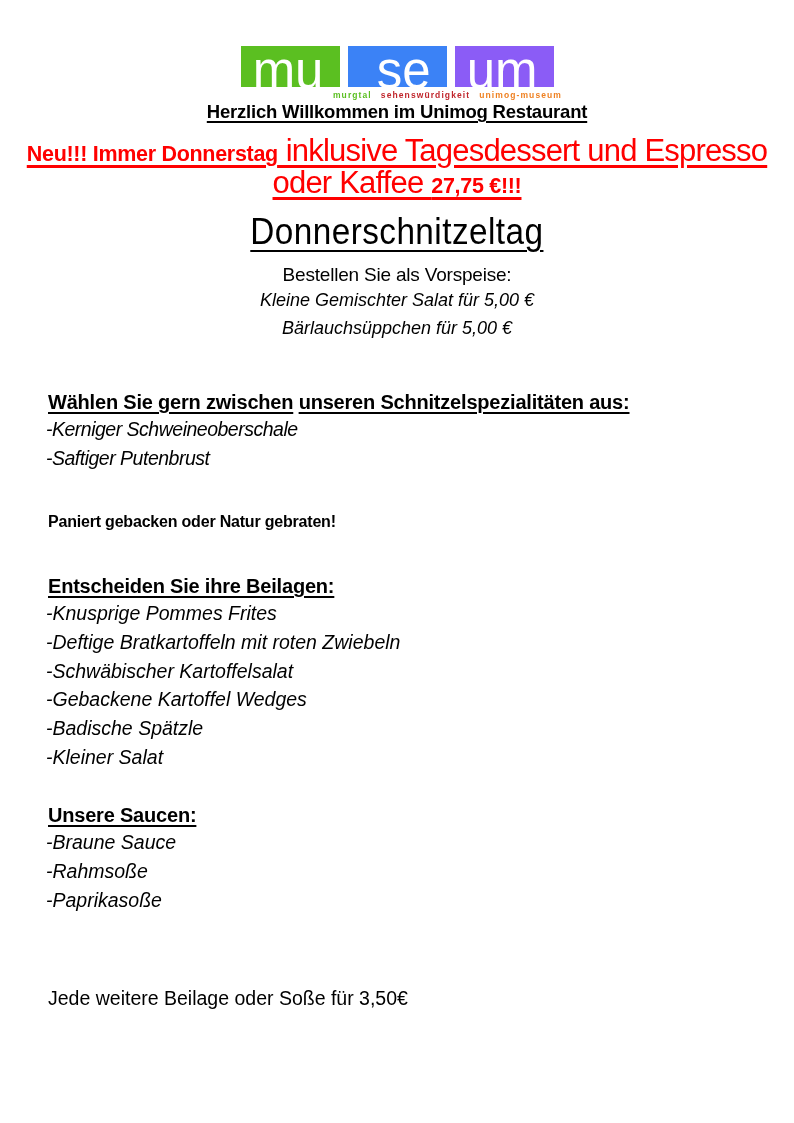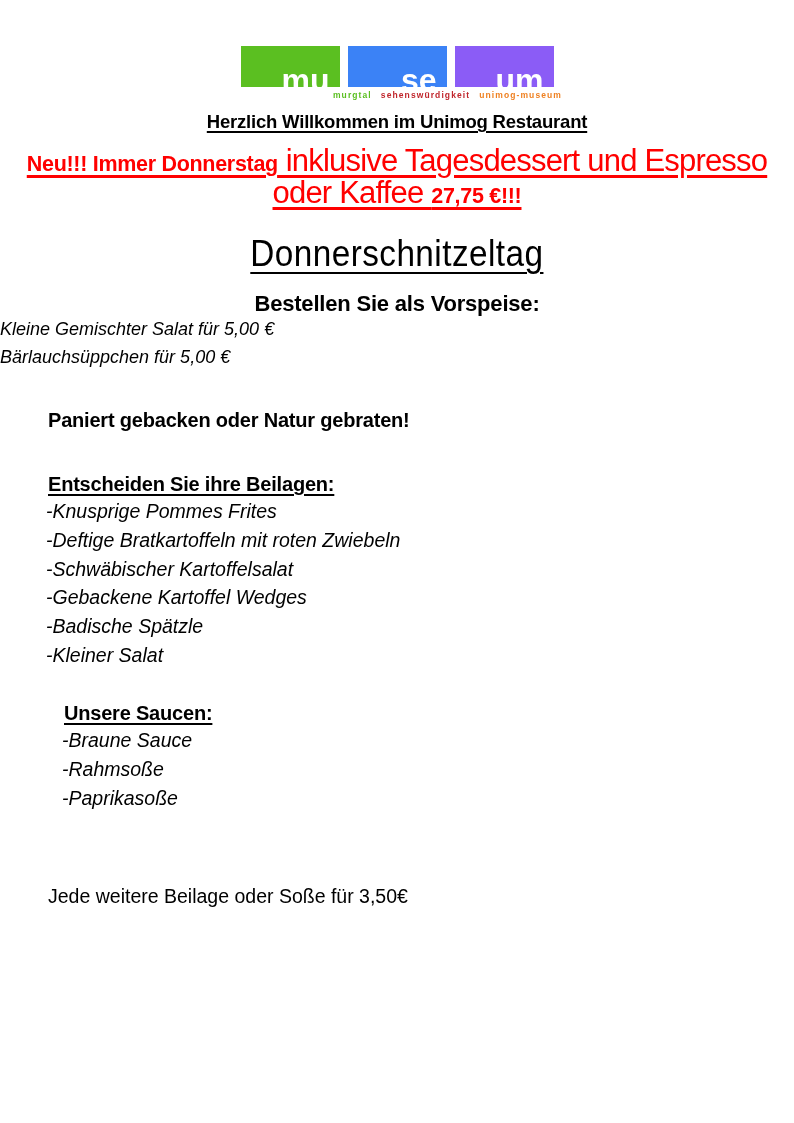--- a/index.html
+++ b/index.html
@@ -5,73 +5,73 @@
   html,body{margin:0;padding:0;background:#e8e8e8;}
   .page{
     width:794px;height:1123px;background:#ffffff;margin:0 auto;
     position:relative;overflow:hidden;color:#000;
     font-family:"Liberation Sans",sans-serif;
   }
   
   .logo-row{display:flex;justify-content:center;gap:8px;padding-top:46px;}
   .logo-block{width:99px;height:41px;position:relative;}
   .logo-block .letters{
-    position:absolute;right:10px;bottom:-9px;line-height:1;
-    font-size:32px;color:#ffffff;font-weight:700;letter-spacing:0;
+    position:absolute;right:16px;bottom:-9px;line-height:1;
+    font-size:51px;color:#ffffff;font-weight:400;letter-spacing:0;
   }
   .bg-green{background:#5bbf21;}
   .bg-red{background:#3b82f6;}
   .bg-orange{background:#8b5cf6;}
   .logo-tagline{
     width:322px;margin:3px auto 0 auto;display:flex;justify-content:flex-end;gap:9px;
     font-size:8.5px;font-weight:bold;letter-spacing:1.1px;transform:translateX(4px);
   }
   .tag-green{color:#5bbf21;}
   .tag-red{color:#c0262c;}
   .tag-orange{color:#ef8122;}
   
   .welcome{
-    margin-top:10px;text-align:center;font-size:18.5px;font-weight:bold;
+    text-align:center;font-size:18.5px;font-weight:bold;
     letter-spacing:-0.2px;line-height:23px;
   }
   .welcome span{text-decoration:underline;text-decoration-thickness:2px;text-underline-offset:3px;}
   .promo{margin-top:14px;text-align:center;color:#ff0000;line-height:27px;}
   .promo-line{
     font-size:23px;text-decoration:underline;text-decoration-thickness:2.5px;
     text-underline-offset:4px;
   }
   .promo-bold{font-weight:bold;font-size:21.5px;letter-spacing:-0.3px;}
   .promo-narrow{font-size:31px;letter-spacing:-0.8px;}
-  .title-wrap{margin-top:23px;text-align:center;line-height:40px;}
+  .title-wrap{margin-top:11px;text-align:center;line-height:40px;}
   .title-inner{
     display:inline-block;transform:scaleX(0.9);transform-origin:center;
     font-size:37px;font-weight:400;letter-spacing:0.5px;
     text-decoration:underline;text-decoration-thickness:2px;text-underline-offset:6px;
   }
   .vorspeise-heading{
-    margin-top:11px;text-align:center;font-size:22px;font-weight:bold;
+    margin-top:4px;text-align:center;font-size:19px;font-weight:normal;
     letter-spacing:-0.2px;line-height:24px;
   }
   .vorspeise-item{
-    text-align:left;font-style:italic;font-size:18px;line-height:27.5px;
+    text-align:center;font-style:italic;font-size:18px;line-height:27.5px;
   }
   
   .left-col{padding-left:46px;}
   .section-heading{
     font-weight:bold;font-size:20px;letter-spacing:-0.2px;line-height:25px;margin-left:2px;
   }
   .u{ text-decoration:underline;text-decoration-thickness:2px;text-underline-offset:3px;}
   .mt-schnitzel{margin-top:48px;}
   .mt-paniert{margin-top:37px;}
   .mt-beilagen{margin-top:40px;}
-  .mt-saucen{margin-top:31px;margin-left:16px;}
+  .mt-saucen{margin-top:31px;}
   .menu-item{font-style:italic;font-size:19.5px;line-height:29px;}
   .beilagen-list .menu-item{line-height:28.8px;}
   .condensed{letter-spacing:-0.5px;}
-  .preparation{font-weight:bold;font-size:20px;letter-spacing:-0.2px;line-height:24px;margin-left:2px;}
+  .preparation{font-weight:bold;font-size:16px;letter-spacing:-0.2px;line-height:24px;margin-left:2px;}
   .footer-note{margin-top:71px;font-size:19.5px;line-height:25px;margin-left:2px;}
 </style>
 </head>
 <body>
 
 <div class="page">
 
   <div class="logo-row">
     <div class="logo-block bg-green">
       <span class="letters">mu</span>
@@ -103,20 +103,28 @@
   </div>
 
   <div class="title-wrap">
     <span class="title-inner">Donnerschnitzeltag</span>
   </div>
 
   <div class="vorspeise-heading">Bestellen Sie als Vorspeise:</div>
   <div class="vorspeise-item">Kleine Gemischter Salat für 5,00 €</div>
   <div class="vorspeise-item">Bärlauchsüppchen für 5,00 €</div>
 
+  <div class="left-col mt-schnitzel">
+    <div class="section-heading">
+      <span class="u">Wählen Sie gern zwischen</span>
+      <span class="u">unseren Schnitzelspezialitäten aus:</span>
+    </div>
+    <div class="menu-item condensed">-Kerniger Schweineoberschale</div>
+    <div class="menu-item condensed">-Saftiger Putenbrust</div>
+  </div>
 
   <div class="left-col mt-paniert">
     <div class="preparation">Paniert gebacken oder Natur gebraten!</div>
   </div>
 
   <div class="left-col mt-beilagen beilagen-list">
     <div class="section-heading u">Entscheiden Sie ihre Beilagen:</div>
     <div class="menu-item">-Knusprige Pommes Frites</div>
     <div class="menu-item">-Deftige Bratkartoffeln mit roten Zwiebeln</div>
     <div class="menu-item">-Schwäbischer Kartoffelsalat</div>

